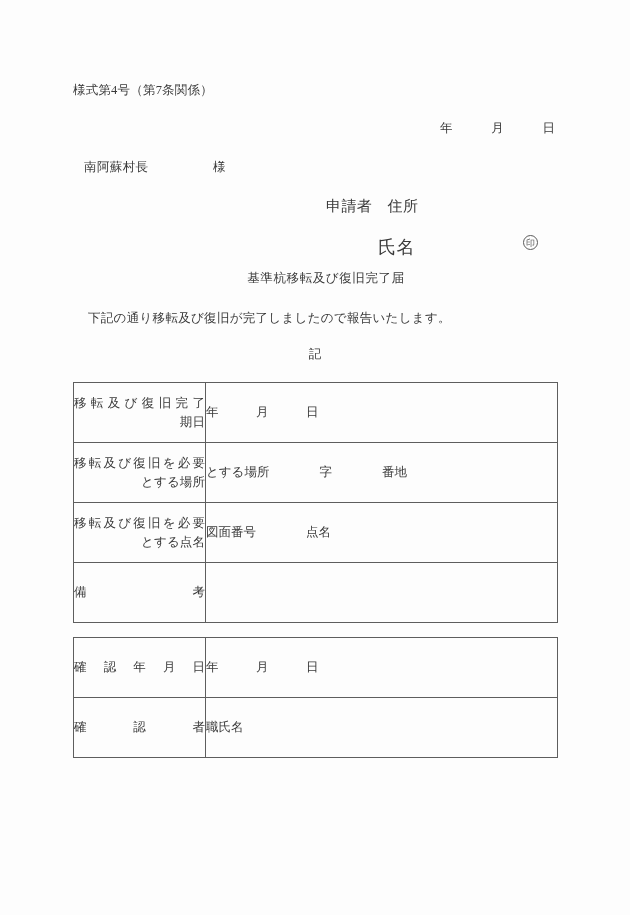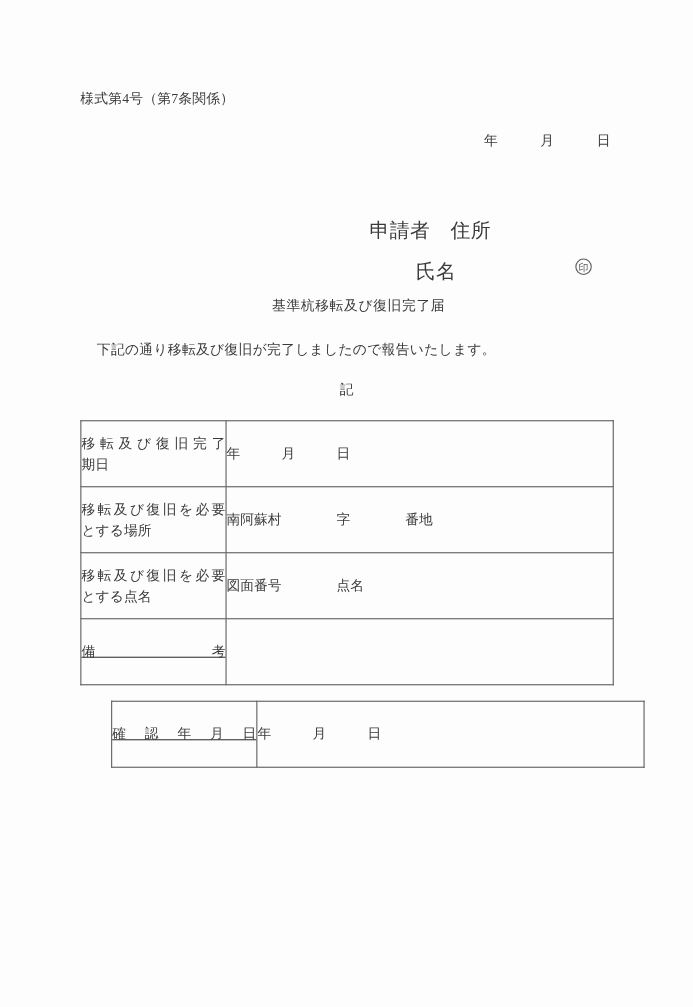--- a/index.html
+++ b/index.html
@@ -48,23 +48,23 @@
     position: absolute;
     left: 84px;
     top: 159px;
     font-size: 12.5px;
     white-space: pre;
     letter-spacing: 0.4px;
   }
 
   .applicant-row {
     position: absolute;
-    left: 336px;
+    left: 326px;
     top: 197px;
-    font-size: 18px;
+    font-size: 15px;
     white-space: pre;
     letter-spacing: 0.4px;
   }
 
   .name-row {
     position: absolute;
     left: 378px;
     top: 235px;
     font-size: 18px;
     white-space: pre;
@@ -121,21 +121,21 @@
   .form-table {
     position: absolute;
     left: 73px;
     width: 484px;
     border-collapse: collapse;
     table-layout: fixed;
     font-size: 12.5px;
     padding-left: 40px;
   }
   #table-main { top: 382px; }
-  #table-confirm { top: 637px; margin-left: 28px; }
+  #table-confirm { top: 637px; }
 
   .form-table td {
     border: 1px solid #5e5e5e;
     padding: 0;
     vertical-align: middle;
     height: 60px;
     box-sizing: border-box;
   }
 
   .col-label { width: 132px; }
@@ -153,43 +153,43 @@
 
   
   .spread {
     display: block;
     text-align: justify;
     text-align-last: justify;
     letter-spacing: 0.1px;
   }
   .plain {
     display: block;
-    text-align: left;
+    text-align: right;
     letter-spacing: 0.1px;
   }
   .spread-full {
     display: block;
     text-align: justify;
     text-align-last: justify;
-    text-decoration: underline;
   }
 
   .value-indent {
     padding-left: 29px;
   }
 </style>
 </head>
 <body>
 
 <div class="page">
 
   <div class="form-code">様式第4号（第7条関係）</div>
 
   <div class="date-line">年　　　月　　　日</div>
 
+  <div class="addressee">南阿蘇村長　　　　　様</div>
 
   <div class="applicant-row">申請者　住所</div>
 
   <div class="name-row">氏名</div>
 
   <div class="seal-mark">印</div>
 
   <div class="doc-title">基準杭移転及び復旧完了届</div>
 
   <div class="lead-text">下記の通り移転及び復旧が完了しましたので報告いたします。</div>
@@ -207,21 +207,21 @@
           <span class="spread">移転及び復旧完了</span>
           <span class="plain">期日</span>
         </td>
         <td class="value-cell value-indent">年　　　月　　　日</td>
       </tr>
       <tr>
         <td class="label-cell">
           <span class="spread">移転及び復旧を必要</span>
           <span class="plain">とする場所</span>
         </td>
-        <td class="value-cell">南阿蘇村　　　　字　　　　番地</td>
+        <td class="value-cell">とする場所　　　　字　　　　番地</td>
       </tr>
       <tr>
         <td class="label-cell">
           <span class="spread">移転及び復旧を必要</span>
           <span class="plain">とする点名</span>
         </td>
         <td class="value-cell">図面番号　　　　点名</td>
       </tr>
       <tr>
         <td class="label-cell">
@@ -237,16 +237,22 @@
       <col class="col-label">
       <col class="col-value">
     </colgroup>
     <tbody>
       <tr>
         <td class="label-cell">
           <span class="spread-full">確　認　年　月　日</span>
         </td>
         <td class="value-cell value-indent">年　　　月　　　日</td>
       </tr>
+      <tr>
+        <td class="label-cell">
+          <span class="spread-full">確　　　認　　　者</span>
+        </td>
+        <td class="value-cell">職氏名</td>
+      </tr>
     </tbody>
   </table>
 
 </div>
 
 </body></html>

